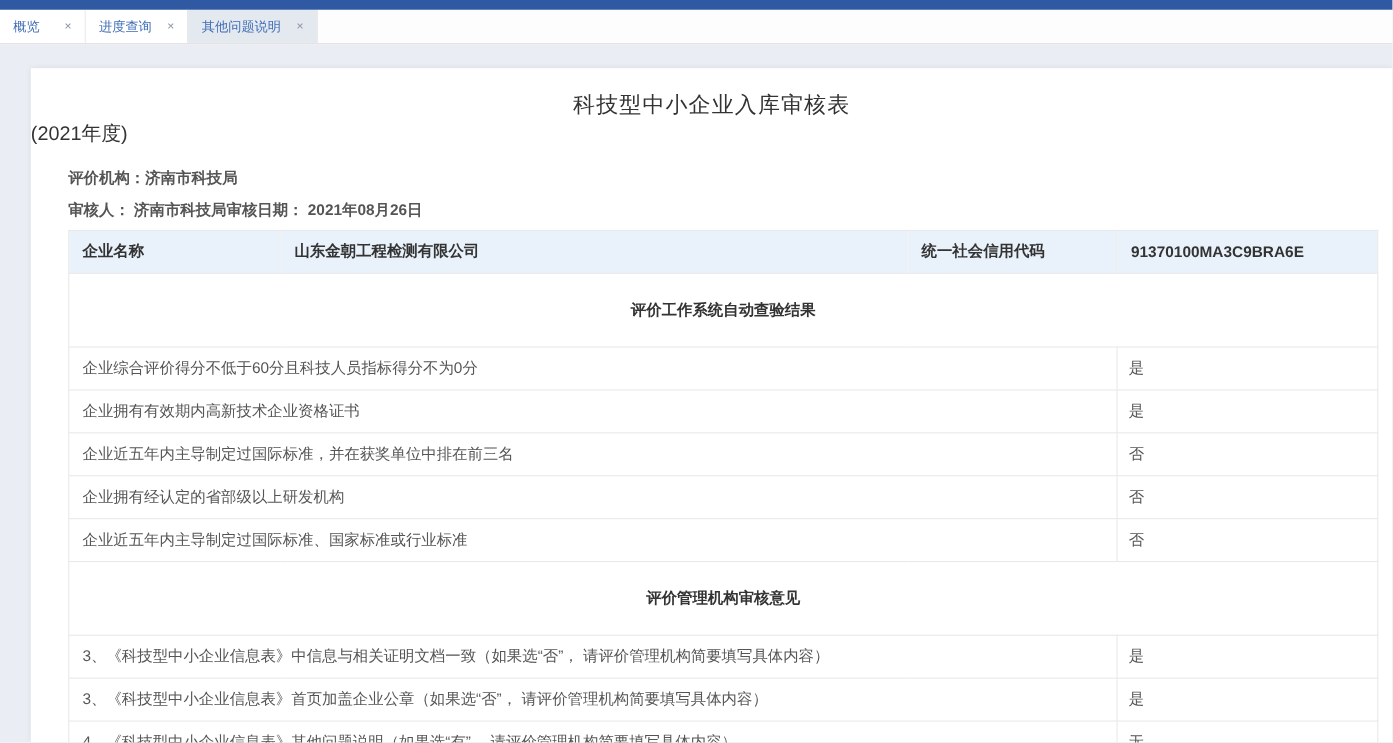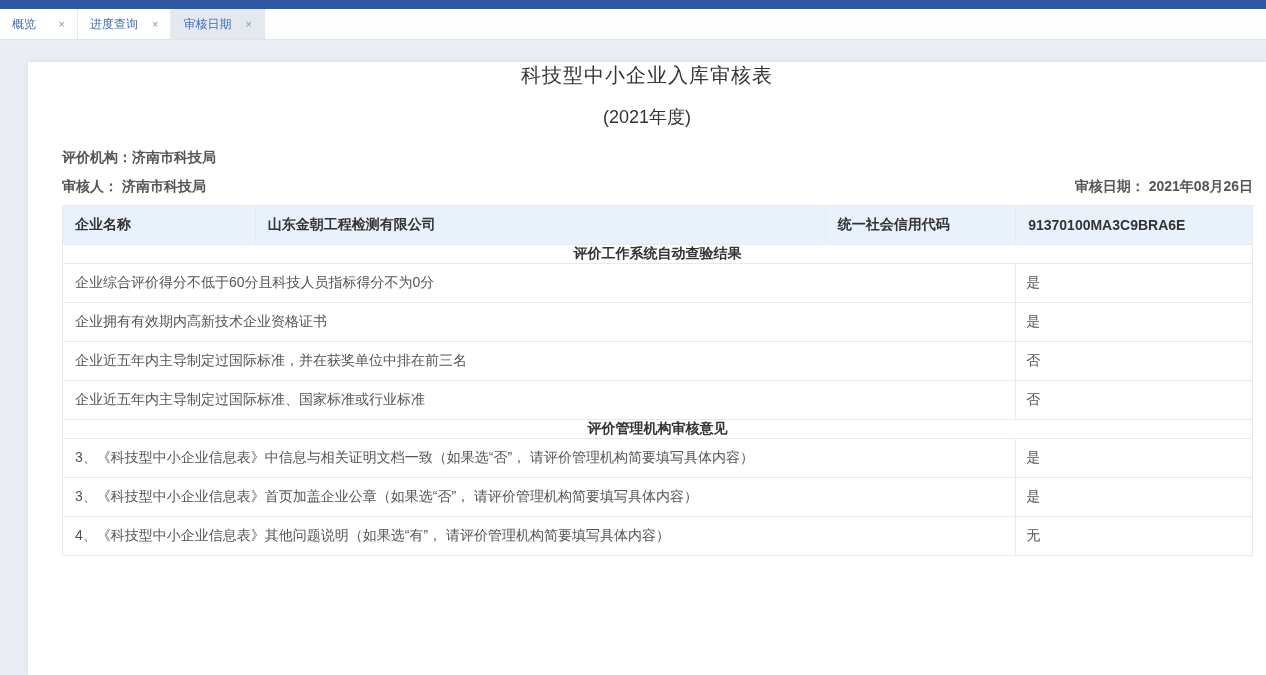--- a/index.html
+++ b/index.html
@@ -43,70 +43,70 @@
     background: #eaedf3;
   }
   
   .card {
     position: absolute; left: 28px; top: 62px; right: 0; bottom: 0;
     background: #ffffff;
     box-shadow: 0 0 6px rgba(0,0,0,0.07);
   }
   .form-title {
     text-align: center; font-size: 20px; color: #333;
-    font-weight: 400; letter-spacing: 1px;
+    margin-top: 20px; font-weight: 400; letter-spacing: 1px;
   }
   .form-subtitle {
-    text-align: center; font-size: 18px; color: #333;
-    margin-top: 16px; font-weight: 400;
+    text-align: left; font-size: 18px; color: #333;
+    font-weight: 400;
   }
   .info-block {
     margin: 20px 13px 0 34px; font-size: 14px; color: #555; font-weight: bold;
   }
   .info-line1 { margin-bottom: 11px; }
-  .info-line2 { display: flex; justify-content: space-between; }
+  .info-line2 { display: flex; }
   .audit-table {
     border-collapse: collapse; table-layout: fixed;
     width: calc(100% - 47px);
     margin: 9px 13px 0 34px;
     font-size: 14px; color: #555;
   }
   .audit-table td {
     border: 1px solid #e9e9e9;
     padding: 10px 12px;
     vertical-align: middle;
     overflow: hidden; white-space: nowrap;
   }
   .audit-table td.hdr {
     background: #e9f2fb; font-weight: bold; color: #333;
   }
   .audit-table td.section {
     text-align: center; font-weight: bold; color: #333;
-    padding: 0 12px;
+    padding: 24px 12px;
   }
   .audit-table td.answer { padding-left: 10px; }
   .col1 { width: 16.2%; } .col2 { width: 47.9%; }
   .col3 { width: 16.0%; } .col4 { width: 19.9%; }
 </style>
 </head>
 <body>
 
 <div class="topbar"></div>
 
 <div class="tabstrip">
   <div class="tab">
     <span>概览</span>
     <span class="close">×</span>
   </div>
   <div class="tab">
     <span>进度查询</span>
     <span class="close">×</span>
   </div>
   <div class="tab active">
-    <span>审核日期</span>
+    <span>其他问题说明</span>
     <span class="close">×</span>
   </div>
   <div class="tabstrip-rest"></div>
 </div>
 
 <div class="content-bg"></div>
 
 <div class="card">
   <div class="form-title">科技型中小企业入库审核表</div>
   <div class="form-subtitle">(2021年度)</div>
@@ -143,20 +143,24 @@
       </tr>
       <tr>
         <td colspan="3">企业拥有有效期内高新技术企业资格证书</td>
         <td class="answer">是</td>
       </tr>
       <tr>
         <td colspan="3">企业近五年内主导制定过国际标准，并在获奖单位中排在前三名</td>
         <td class="answer">否</td>
       </tr>
       <tr>
+        <td colspan="3">企业拥有经认定的省部级以上研发机构</td>
+        <td class="answer">否</td>
+      </tr>
+      <tr>
         <td colspan="3">企业近五年内主导制定过国际标准、国家标准或行业标准</td>
         <td class="answer">否</td>
       </tr>
 
       <tr>
         <td class="section" colspan="4">评价管理机构审核意见</td>
       </tr>
       <tr>
         <td colspan="3">3、《科技型中小企业信息表》中信息与相关证明文档一致（如果选“否”， 请评价管理机构简要填写具体内容）</td>
         <td class="answer">是</td>

